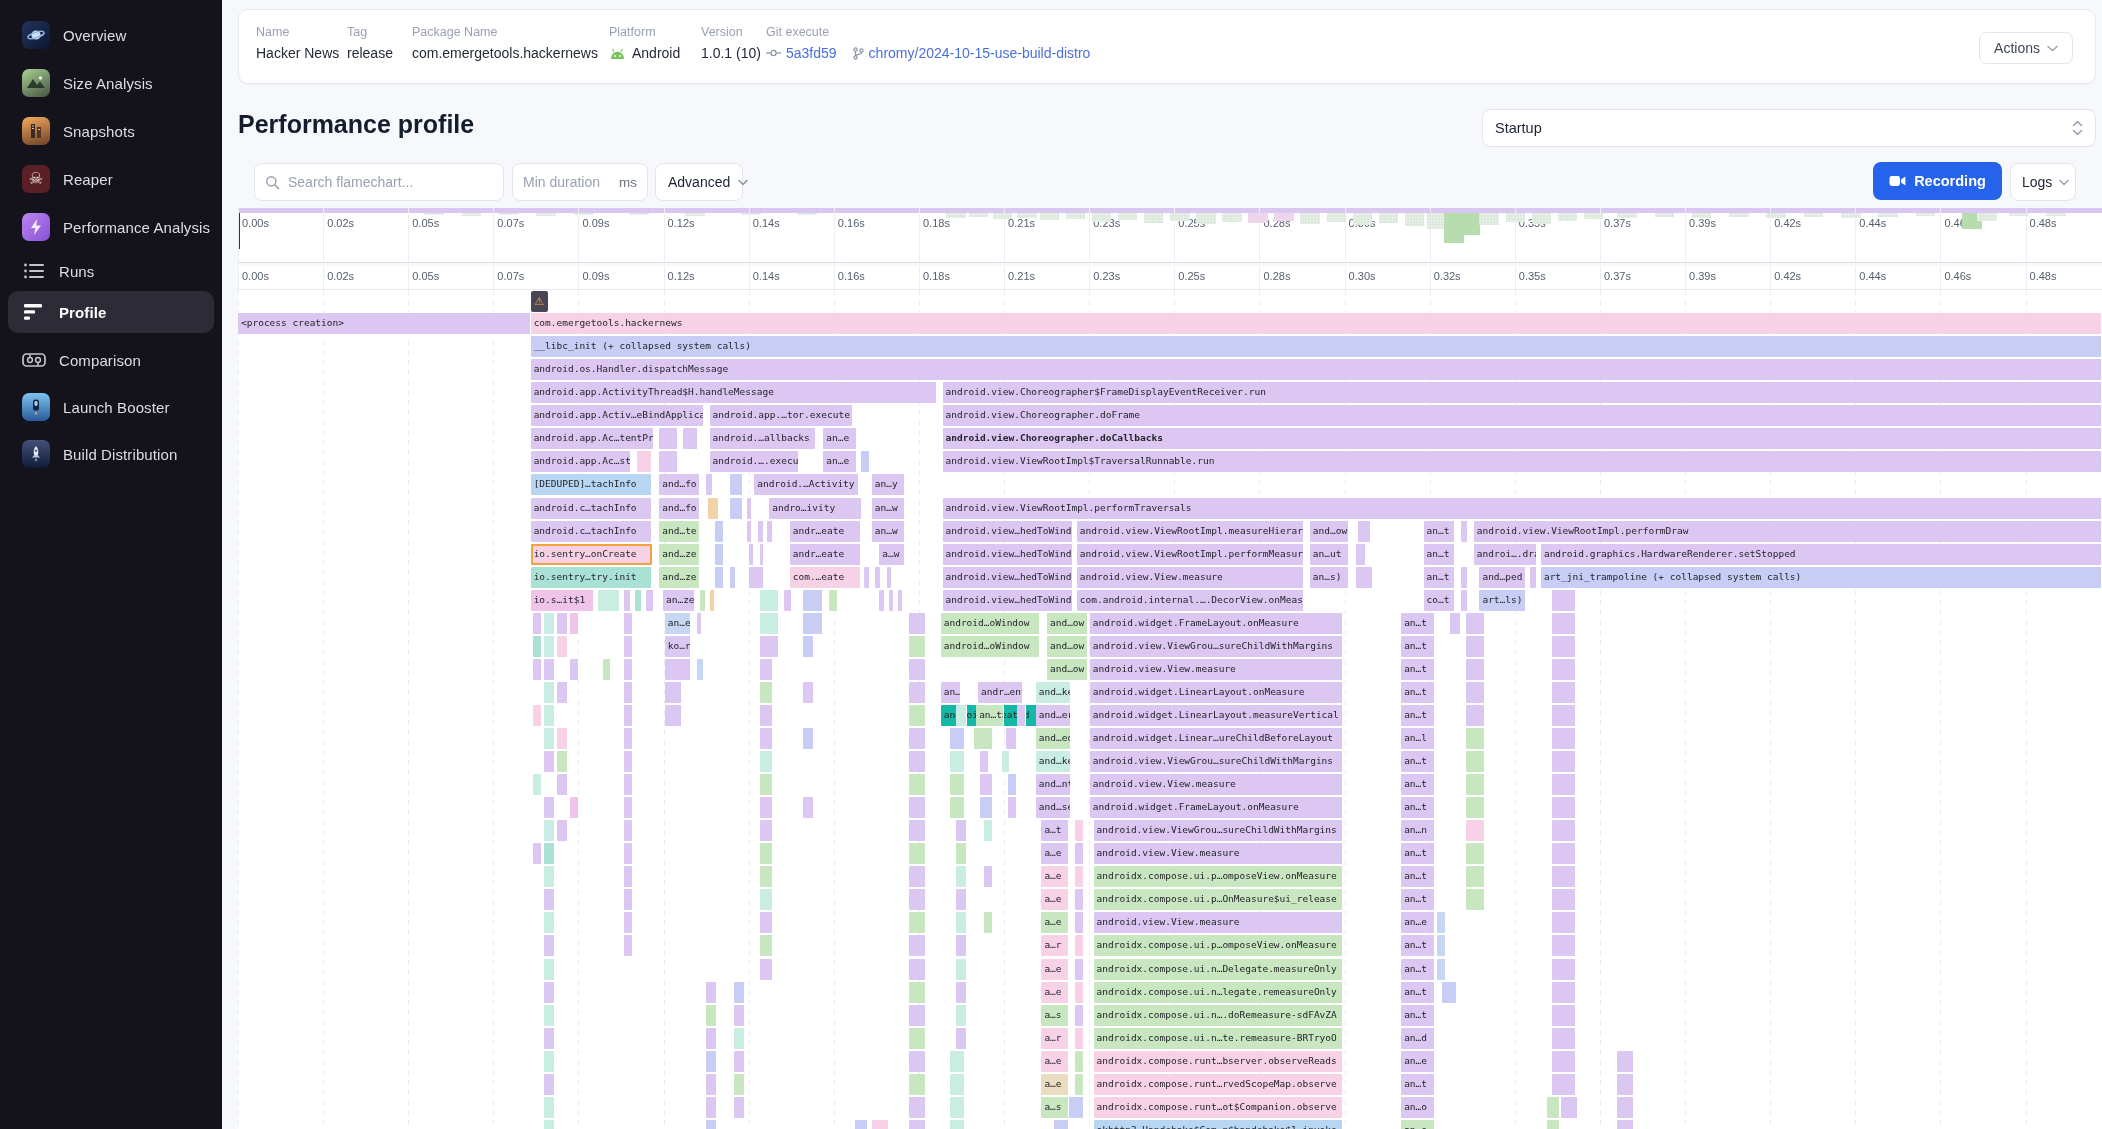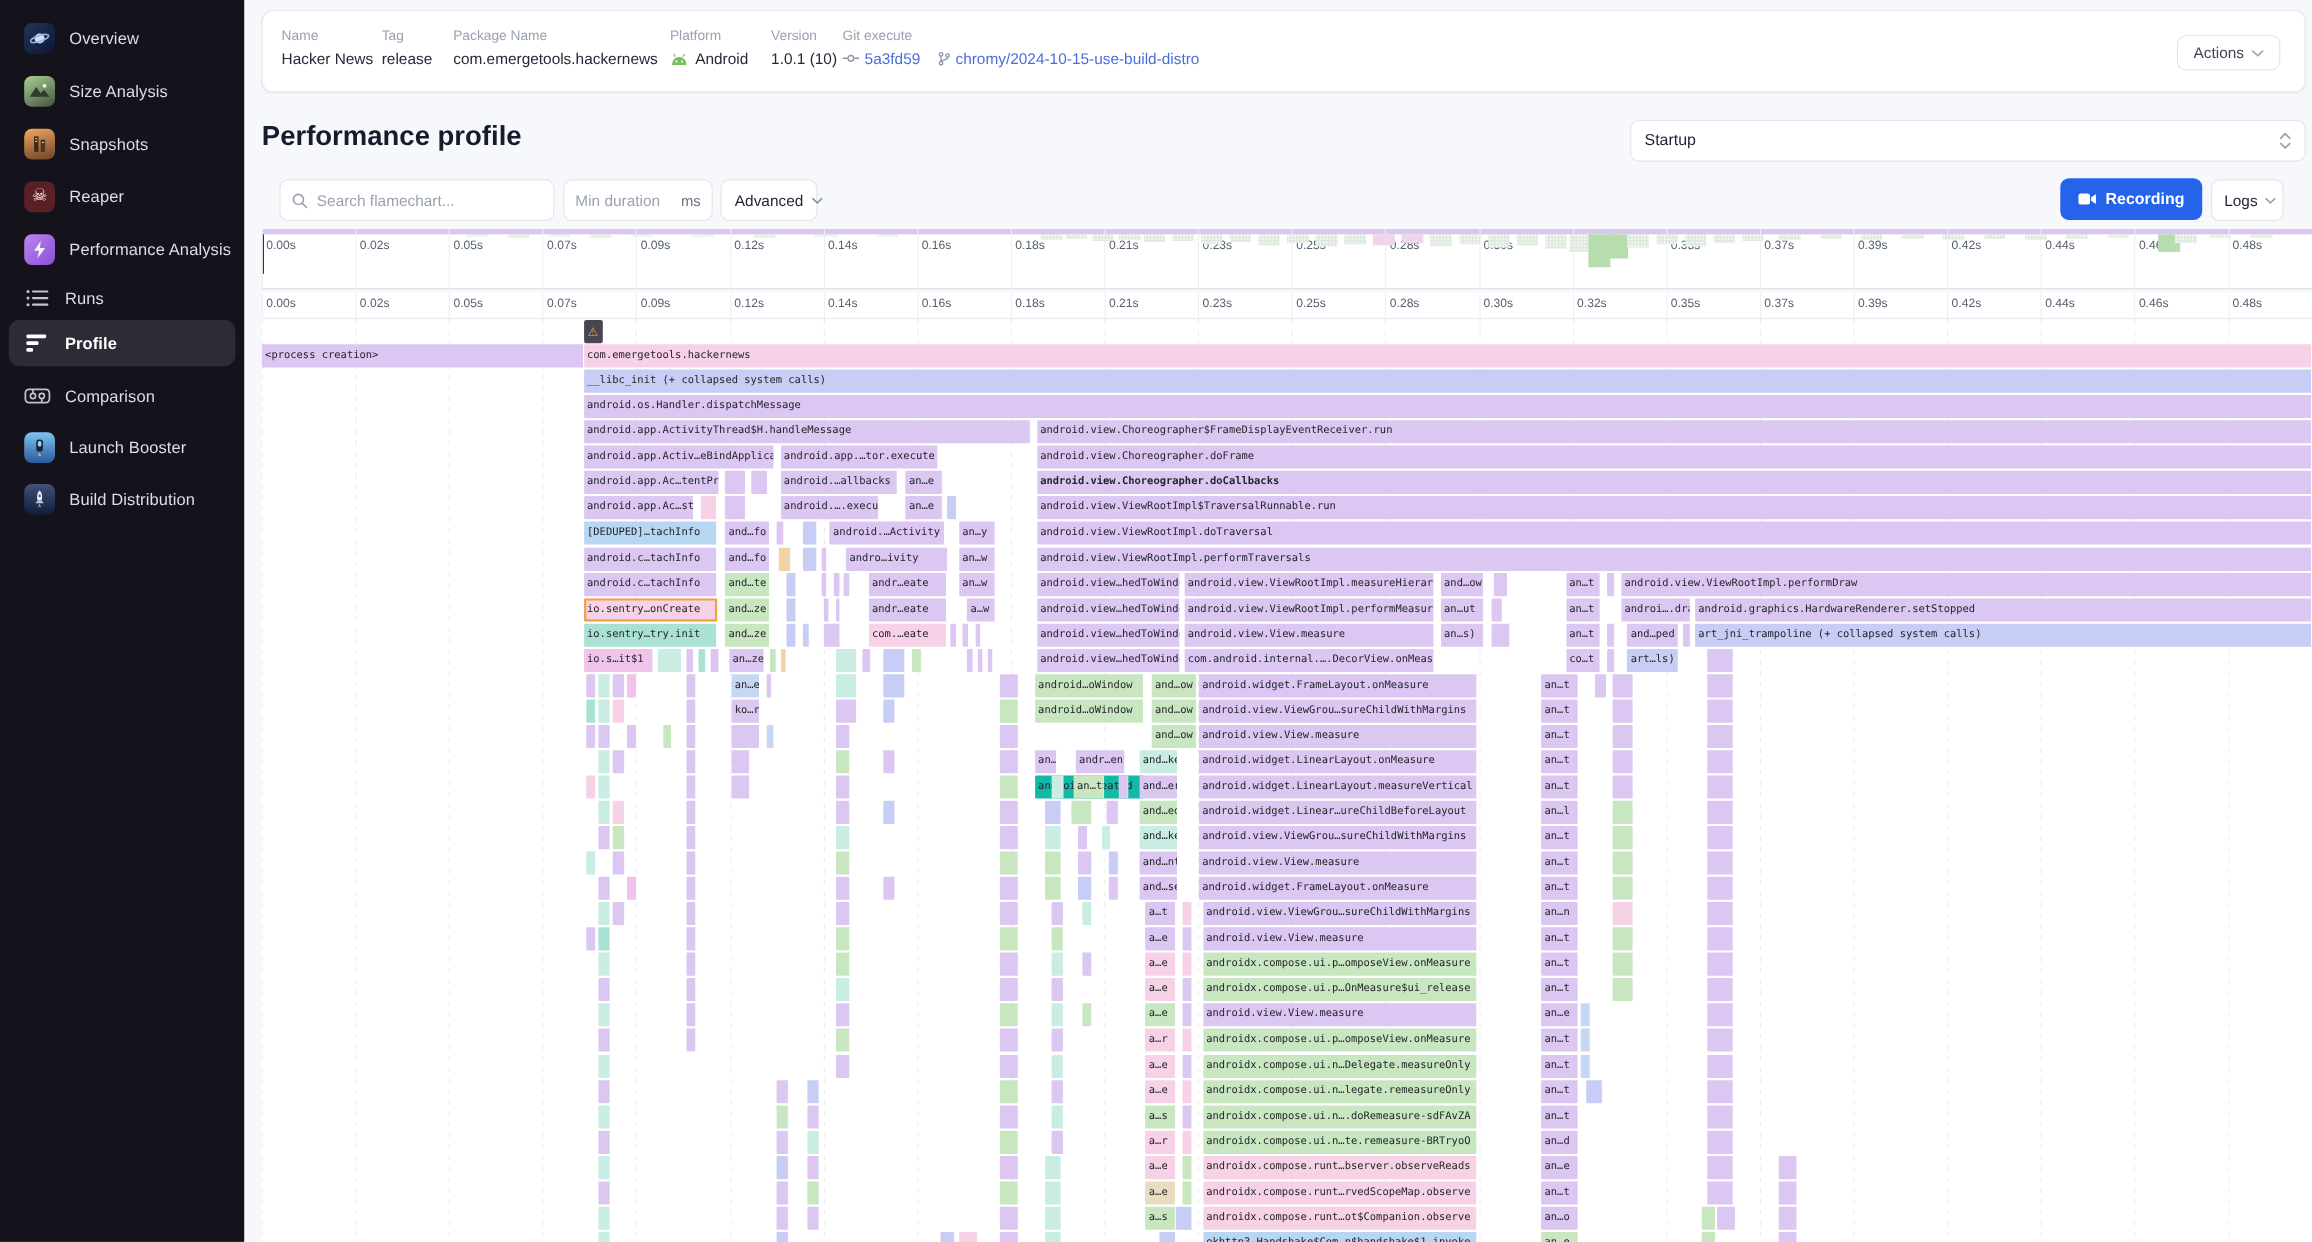--- a/index.html
+++ b/index.html
@@ -490,21 +490,20 @@
       <div class="frame" style="left: 25.3%; width: 4.8%; top: 161.3px; background: rgb(219, 199, 242);">android.….execute</div>
       <div class="frame" style="left: 31.4%; width: 1.8%; top: 161.3px; background: rgb(219, 199, 242);">an…e</div>
       <div class="frame" style="left: 33.4%; width: 0.5%; top: 161.3px; background: rgb(200, 205, 246);"></div>
       <div class="frame" style="left: 37.8%; width: 62.2%; top: 161.3px; background: rgb(219, 199, 242);">android.view.ViewRootImpl$TraversalRunnable.run</div>
       <div class="frame" style="left: 15.7%; width: 6.5%; top: 184.4px; background: rgb(183, 214, 242);">[DEDUPED]…tachInfo</div>
       <div class="frame" style="left: 22.6%; width: 2.2%; top: 184.4px; background: rgb(219, 199, 242);">and…fo</div>
       <div class="frame" style="left: 25.1%; width: 0.4%; top: 184.4px; background: rgb(219, 199, 242);"></div>
       <div class="frame" style="left: 26.4%; width: 0.7%; top: 184.4px; background: rgb(200, 205, 246);"></div>
       <div class="frame" style="left: 27.7%; width: 5.6%; top: 184.4px; background: rgb(219, 199, 242);">android.…Activity</div>
       <div class="frame" style="left: 34%; width: 1.8%; top: 184.4px; background: rgb(219, 199, 242);">an…y</div>
-      <div class="frame" style="left: 37.8%; width: 62.2%; top: 184.4px; background: rgb(219, 199, 242);">android.view.ViewRootImpl.doTraversal</div>
       <div class="frame" style="left: 15.7%; width: 6.5%; top: 207.5px; background: rgb(219, 199, 242);">android.c…tachInfo</div>
       <div class="frame" style="left: 22.6%; width: 2.2%; top: 207.5px; background: rgb(219, 199, 242);">and…fo</div>
       <div class="frame dotted" style="left: 25.2%; width: 0.6%; top: 207.5px; background: rgb(242, 211, 166);"></div>
       <div class="frame" style="left: 26.4%; width: 0.7%; top: 207.5px; background: rgb(200, 205, 246);"></div>
       <div class="frame" style="left: 27.3%; width: 0.3%; top: 207.5px; background: rgb(219, 199, 242);"></div>
       <div class="frame" style="left: 28.5%; width: 5%; top: 207.5px; background: rgb(219, 199, 242);">andro…ivity</div>
       <div class="frame" style="left: 34%; width: 1.8%; top: 207.5px; background: rgb(219, 199, 242);">an…w</div>
       <div class="frame" style="left: 37.8%; width: 62.2%; top: 207.5px; background: rgb(219, 199, 242);">android.view.ViewRootImpl.performTraversals</div>
       <div class="frame" style="left: 15.7%; width: 6.5%; top: 230.5px; background: rgb(219, 199, 242);">android.c…tachInfo</div>
       <div class="frame" style="left: 22.6%; width: 2.2%; top: 230.5px; background: rgb(200, 231, 193);">and…te</div>

